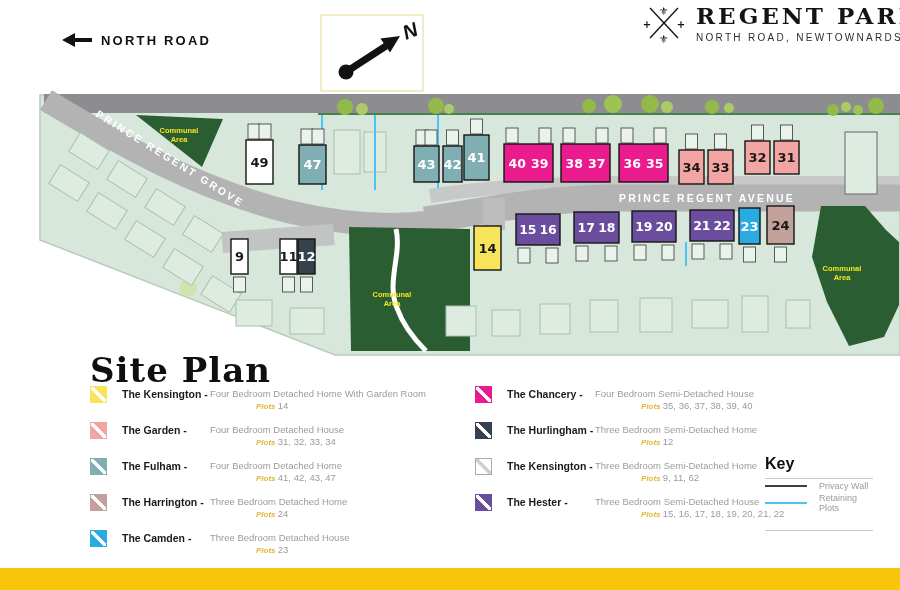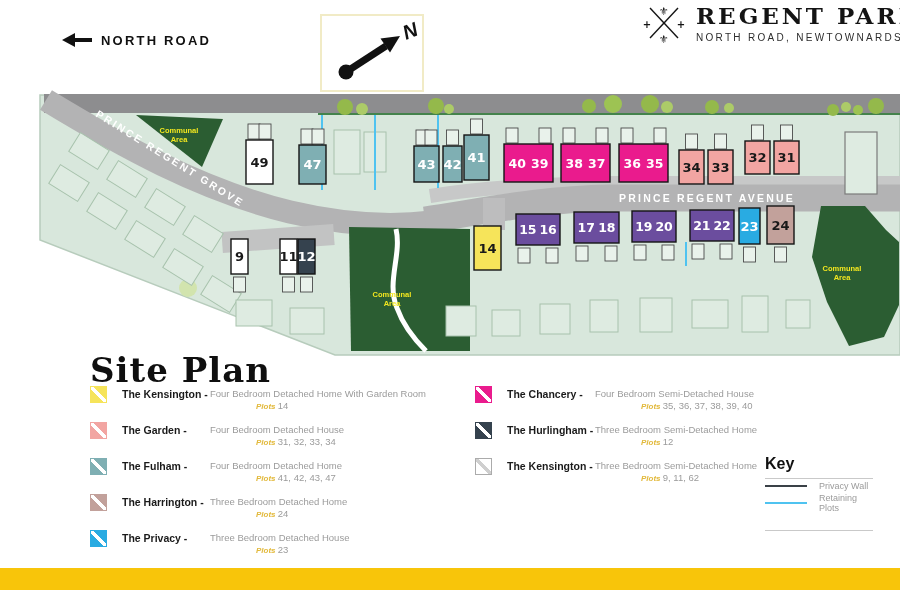--- a/index.html
+++ b/index.html
@@ -267,21 +267,21 @@
       <div class="legend-item">
         <div class="swatch" style="background: linear-gradient(45deg, rgb(194, 161, 155) 0%, rgb(194, 161, 155) 42%, rgb(255, 255, 255) 42%, rgb(255, 255, 255) 58%, rgb(194, 161, 155) 58%, rgb(194, 161, 155) 100%); border: 1px solid rgb(194, 161, 155);"></div>
         <div class="lname">The Harrington -</div>
         <div class="ldesc">
           <div>Three Bedroom Detached Home</div>
           <div><span class="plots-label">Plots </span><span>24</span></div>
         </div>
       </div>
       <div class="legend-item">
         <div class="swatch" style="background: linear-gradient(45deg, rgb(41, 171, 226) 0%, rgb(41, 171, 226) 42%, rgb(255, 255, 255) 42%, rgb(255, 255, 255) 58%, rgb(41, 171, 226) 58%, rgb(41, 171, 226) 100%); border: 1px solid rgb(41, 171, 226);"></div>
-        <div class="lname">The Privacy -</div>
+        <div class="lname">The Camden -</div>
         <div class="ldesc">
           <div>Three Bedroom Detached House</div>
           <div><span class="plots-label">Plots </span><span>23</span></div>
         </div>
       </div>
     </div>
   <div class="legend-col" id="legend-col-1">
       <div class="legend-item">
         <div class="swatch" style="background: linear-gradient(45deg, rgb(234, 27, 141) 0%, rgb(234, 27, 141) 42%, rgb(255, 255, 255) 42%, rgb(255, 255, 255) 58%, rgb(234, 27, 141) 58%, rgb(234, 27, 141) 100%); border: 1px solid rgb(234, 27, 141);"></div>
         <div class="lname">The Chancery -</div>
@@ -297,20 +297,28 @@
           <div>Three Bedroom Semi-Detached Home</div>
           <div><span class="plots-label">Plots </span><span>12</span></div>
         </div>
       </div>
       <div class="legend-item">
         <div class="swatch" style="background: linear-gradient(45deg, rgb(255, 255, 255) 0%, rgb(255, 255, 255) 42%, rgb(207, 207, 207) 42%, rgb(207, 207, 207) 58%, rgb(255, 255, 255) 58%, rgb(255, 255, 255) 100%); border: 1px solid rgb(171, 171, 171);"></div>
         <div class="lname">The Kensington -</div>
         <div class="ldesc">
           <div>Three Bedroom Semi-Detached Home</div>
           <div><span class="plots-label">Plots </span><span>9, 11, 62</span></div>
+        </div>
+      </div>
+      <div class="legend-item">
+        <div class="swatch" style="background: linear-gradient(45deg, rgb(107, 77, 158) 0%, rgb(107, 77, 158) 42%, rgb(255, 255, 255) 42%, rgb(255, 255, 255) 58%, rgb(107, 77, 158) 58%, rgb(107, 77, 158) 100%); border: 1px solid rgb(107, 77, 158);"></div>
+        <div class="lname">The Hester -</div>
+        <div class="ldesc">
+          <div>Three Bedroom Semi-Detached House</div>
+          <div><span class="plots-label">Plots </span><span>15, 16, 17, 18, 19, 20, 21, 22</span></div>
         </div>
       </div>
     </div>
 
   <div class="key">
     <div class="kh">Key</div>
     <div id="key-items">
         <div class="key-item">
           <div class="key-line" style="background: rgb(58, 65, 71);"></div>
           <div class="key-lbl">Privacy Wall</div>

